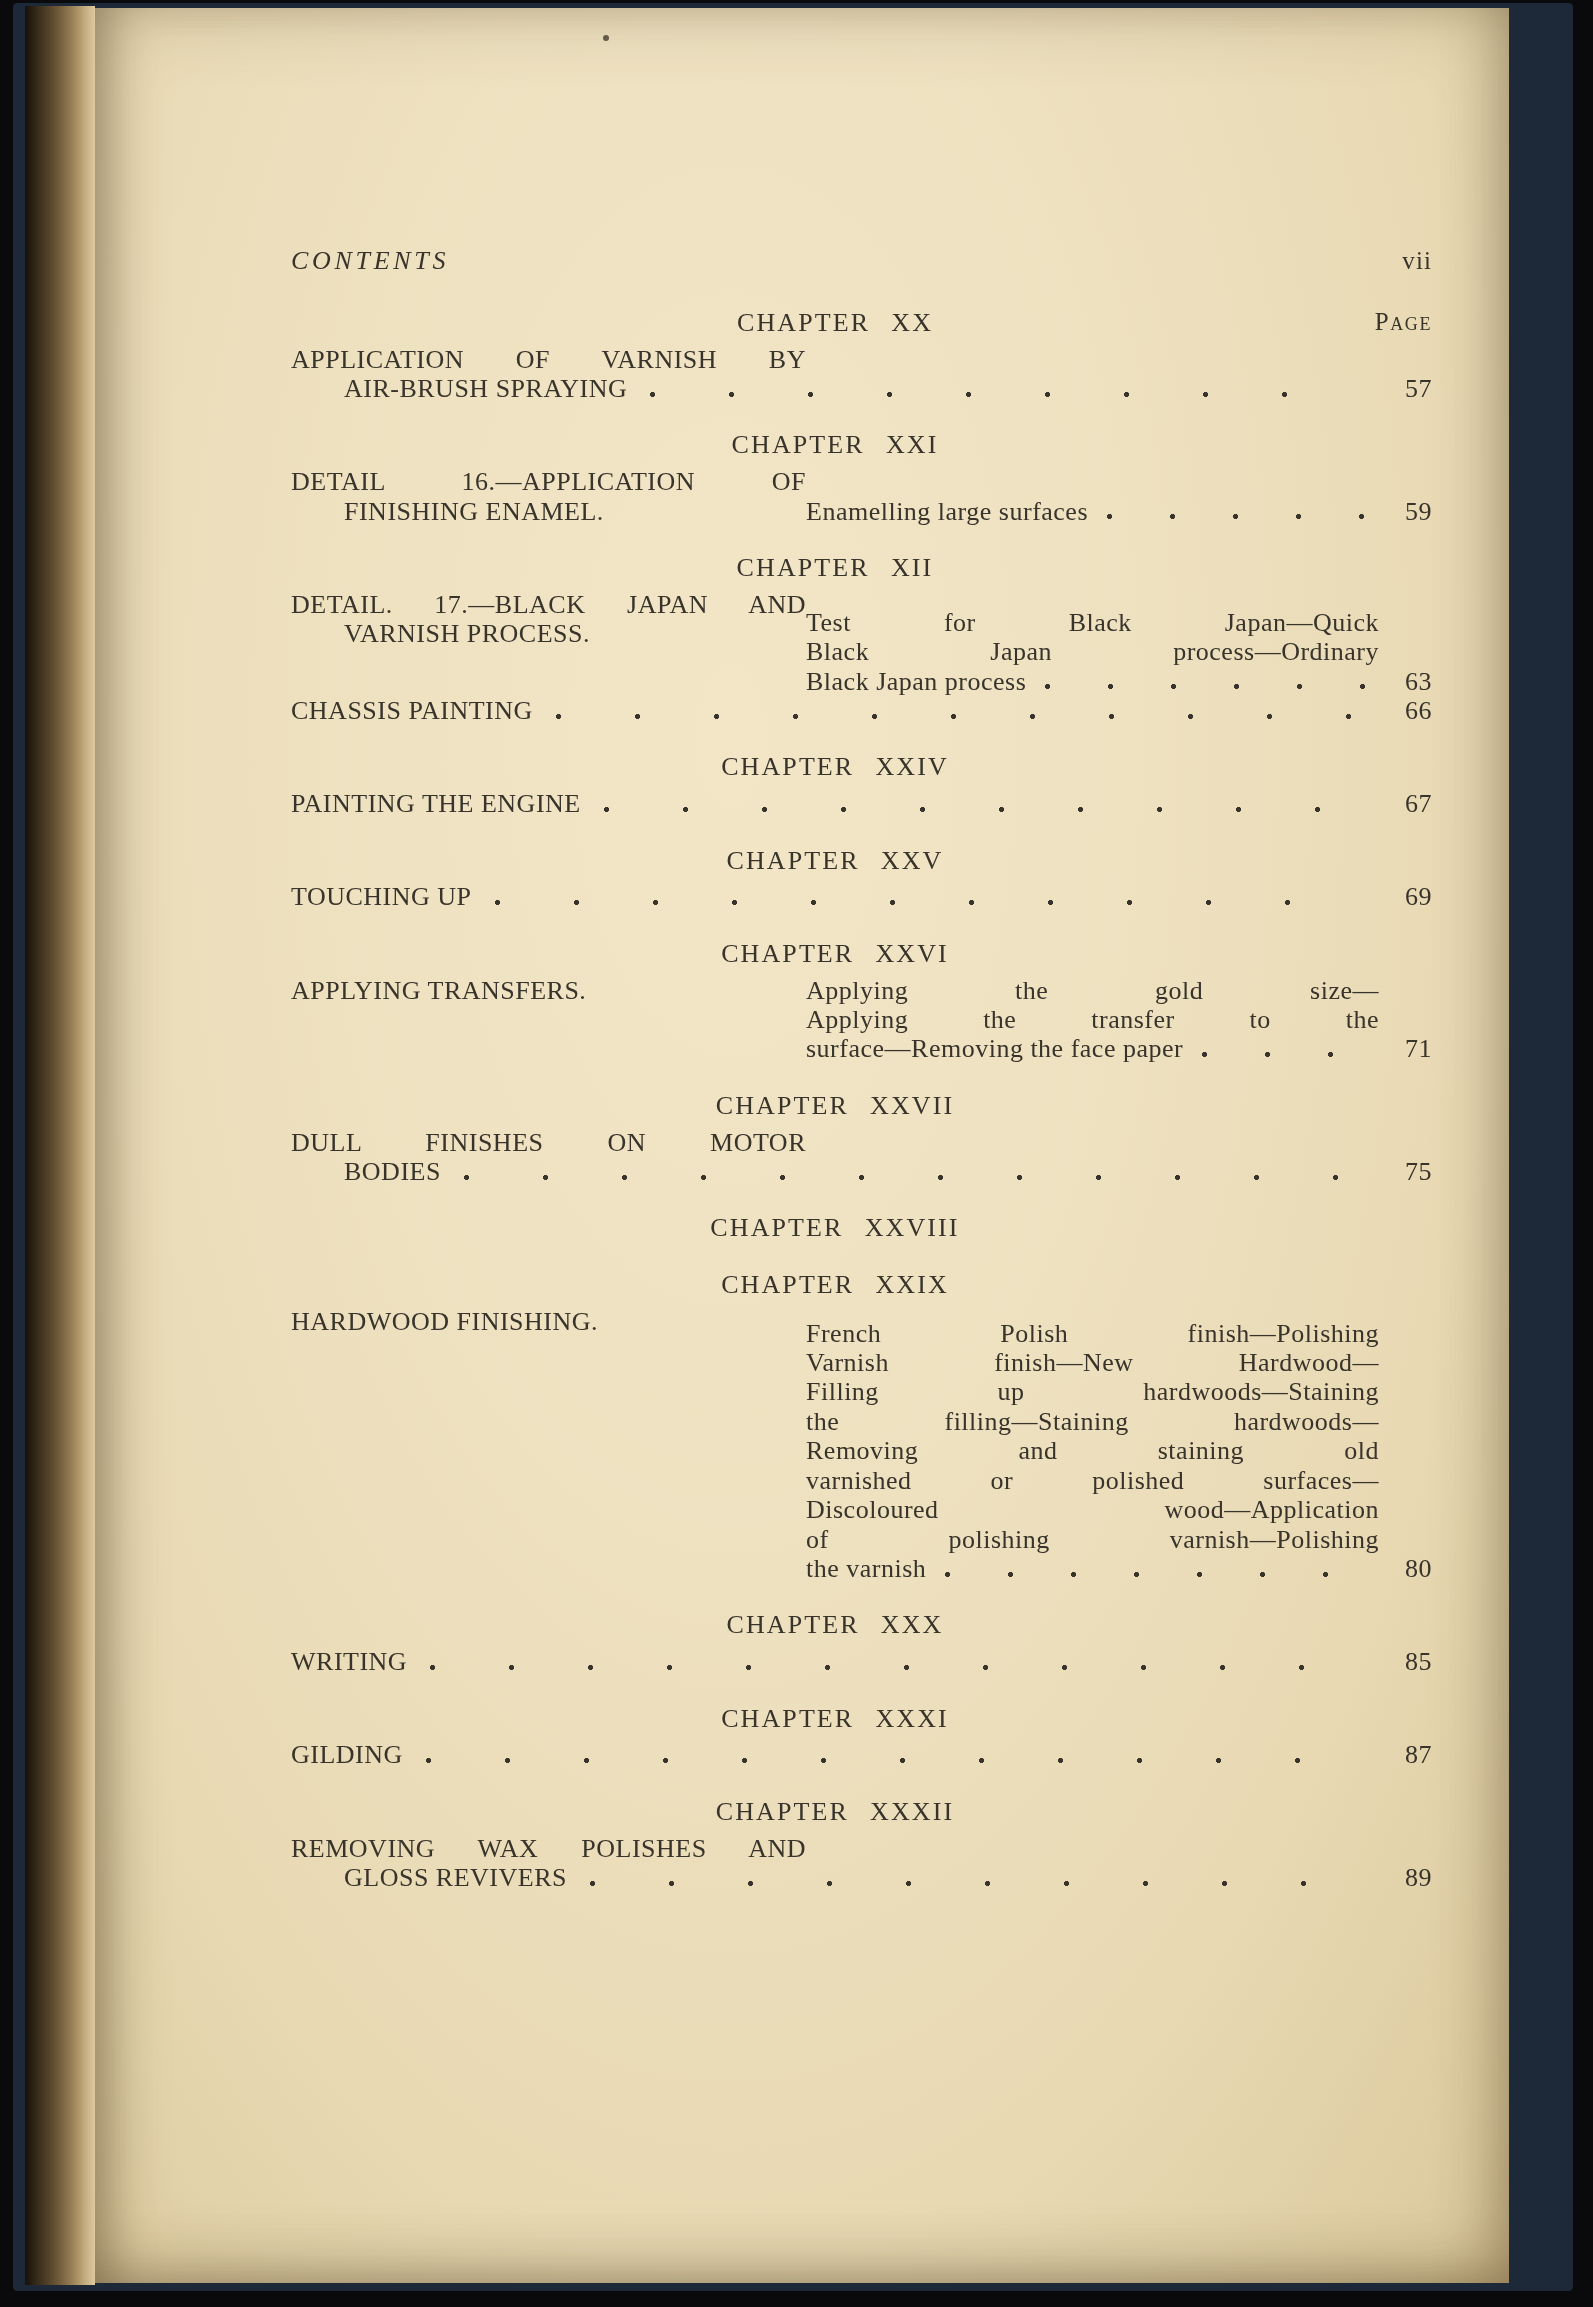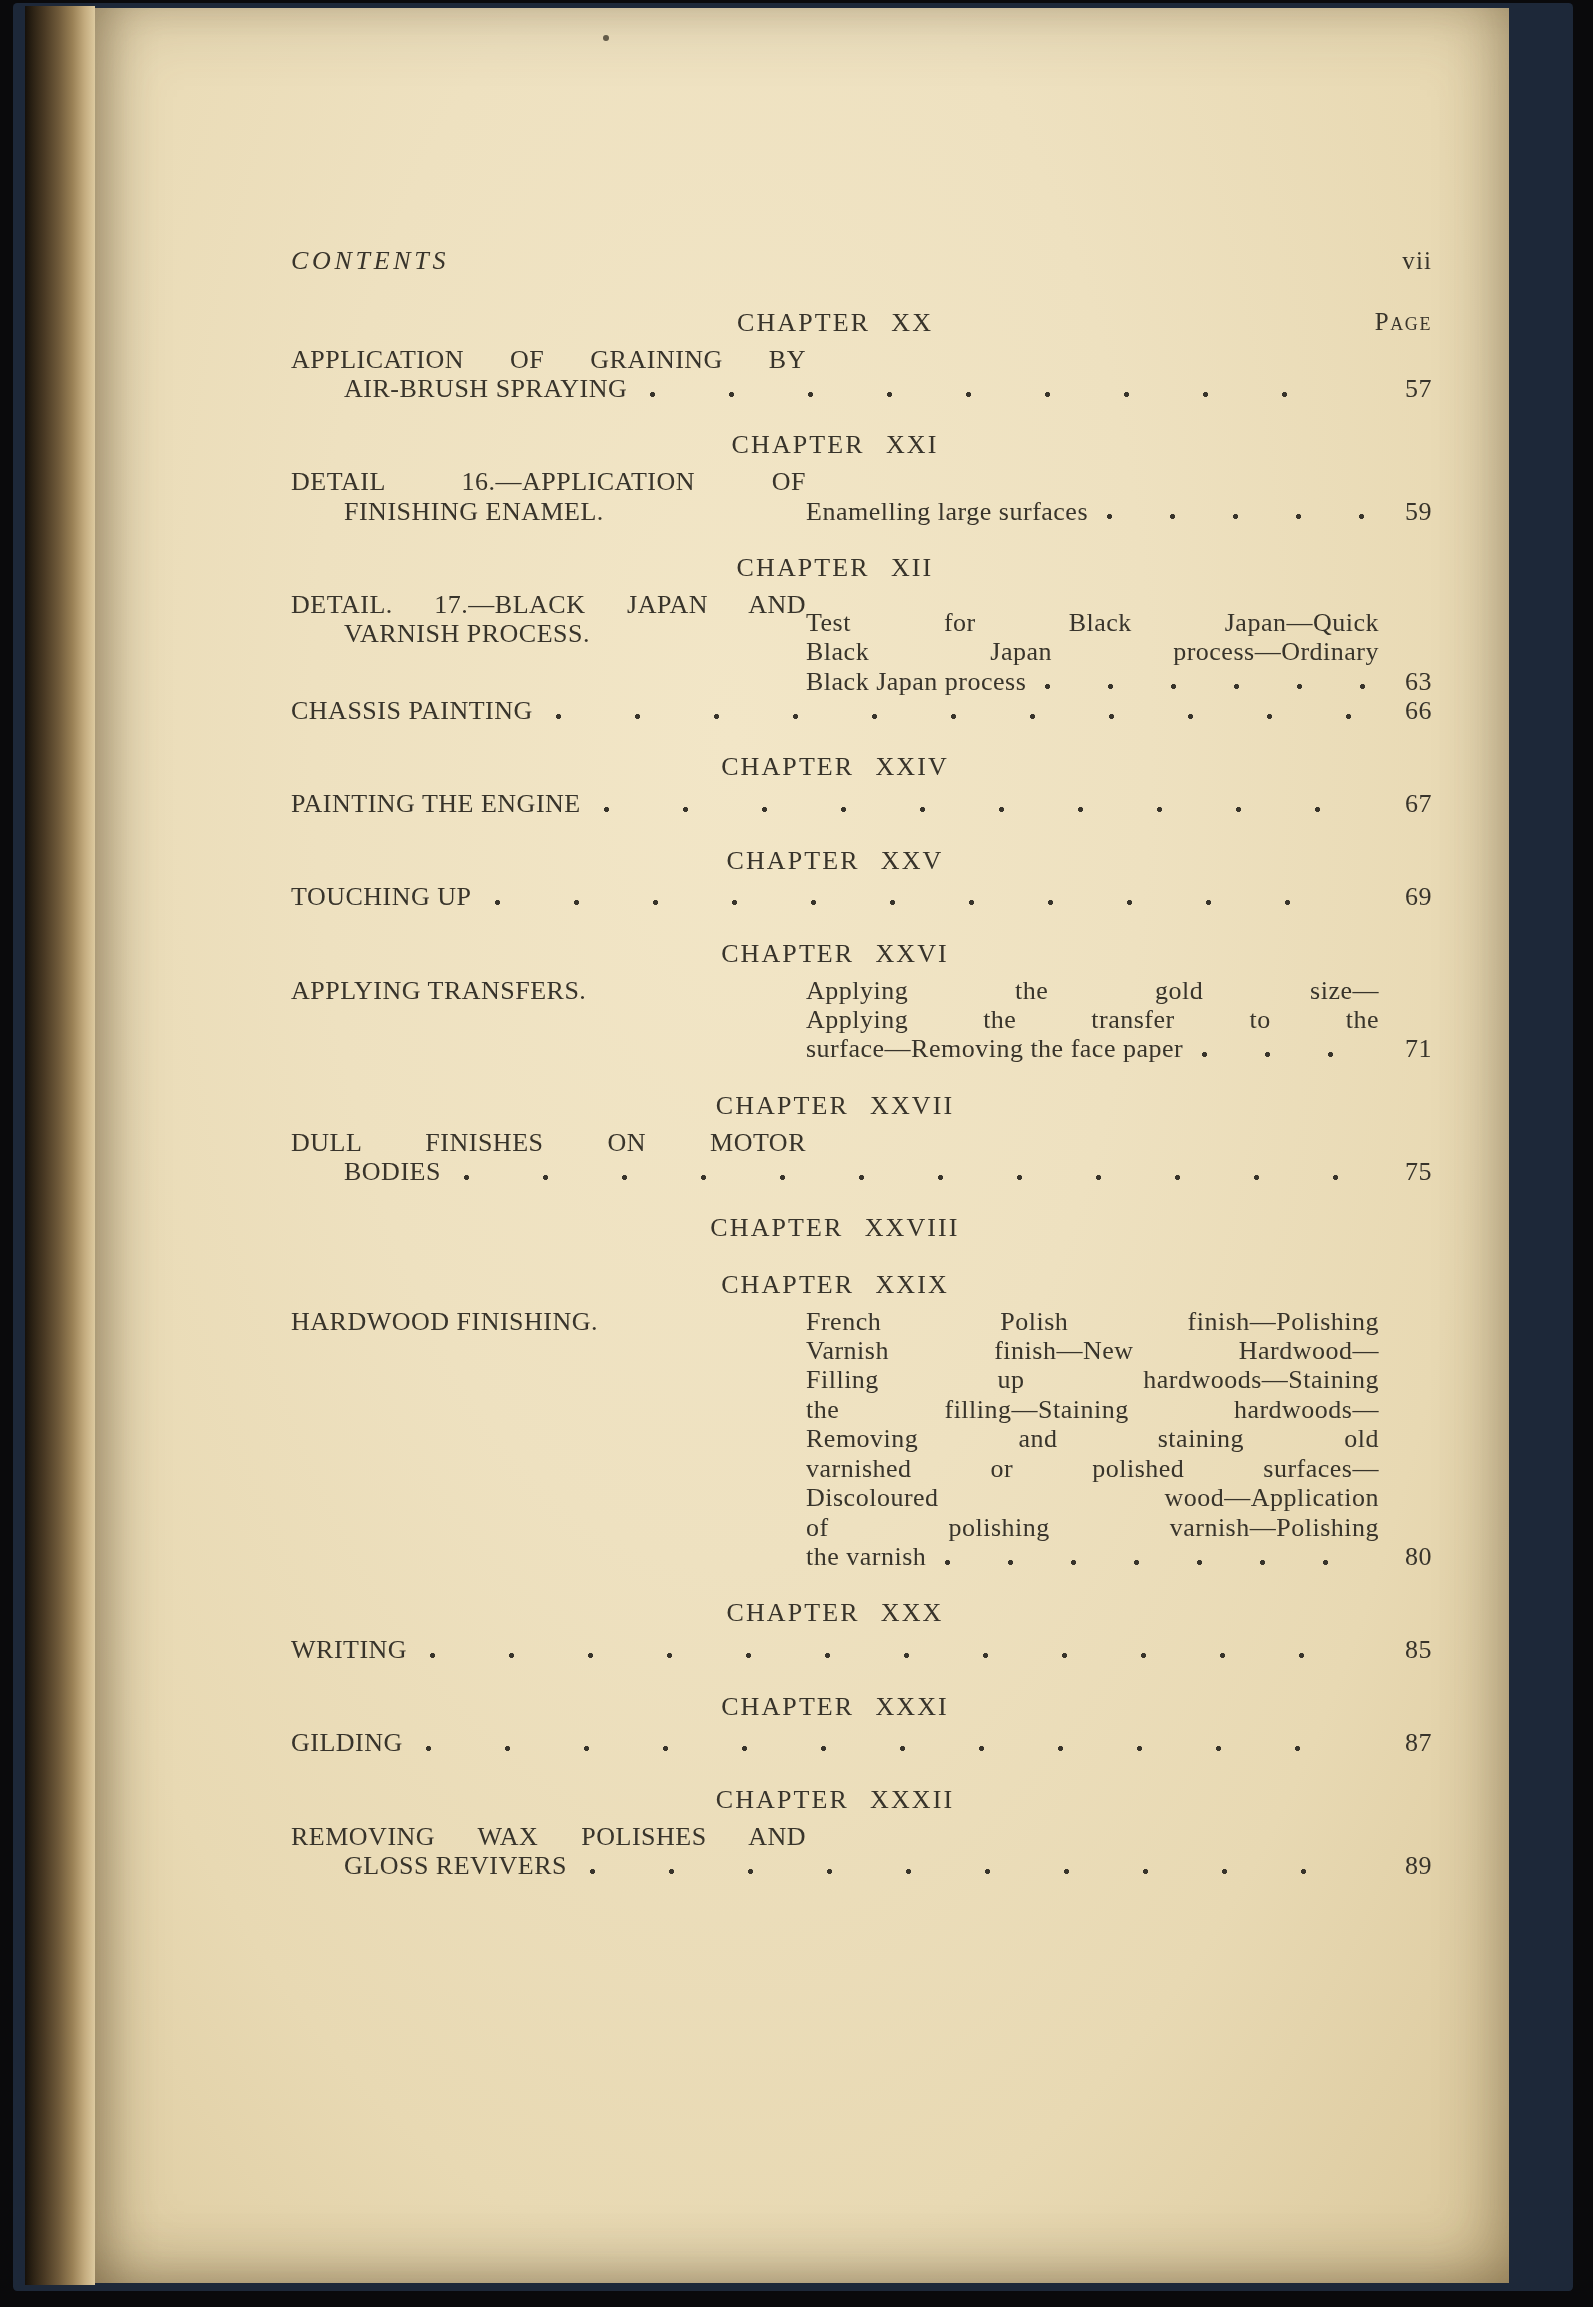--- a/index.html
+++ b/index.html
@@ -80,21 +80,21 @@
     <div class="speck"></div>
     <div class="content">
       <div class="toc-header">
         <span class="running">CONTENTS</span>
         <span class="folio">vii</span>
       </div>
       <span class="page-label">Page</span>
       <div id="entries">
           <div class="entry">
             <div class="chapter">CHAPTER XX</div>
-            <div class="line j w-title">APPLICATION OF GRAINING BY</div>
+            <div class="line j w-title">APPLICATION OF VARNISH BY</div>
             <div class="leader-row">
               <span class="lead-text i">AIR-BRUSH SPRAYING</span>
               <span class="dots"></span>
               <span class="pg">57</span>
             </div>
           </div>
           <div class="entry">
             <div class="chapter">CHAPTER XXI</div>
             <div class="entry-grid">
               <div class="title-block">
@@ -179,21 +179,21 @@
           </div>
           <div class="entry">
             <div class="chapter">CHAPTER XXVIII</div>
           </div>
           <div class="entry">
             <div class="chapter">CHAPTER XXIX</div>
             <div class="entry-grid">
               <div class="title-block">
                 <div class="line">HARDWOOD FINISHING.</div>
               </div>
-              <div class="desc-block" style="margin-top: 0px;">
+              <div class="desc-block" style="margin-top: 12px;">
                 <div class="line j">French Polish finish—Polishing</div>
                 <div class="line j">Varnish finish—New Hardwood—</div>
                 <div class="line j">Filling up hardwoods—Staining</div>
                 <div class="line j">the filling—Staining hardwoods—</div>
                 <div class="line j">Removing and staining old</div>
                 <div class="line j">varnished or polished surfaces—</div>
                 <div class="line j">Discoloured wood—Application</div>
                 <div class="line j">of polishing varnish—Polishing</div>
                 <div class="desc-last">
                   <span class="lead-text">the varnish</span>

